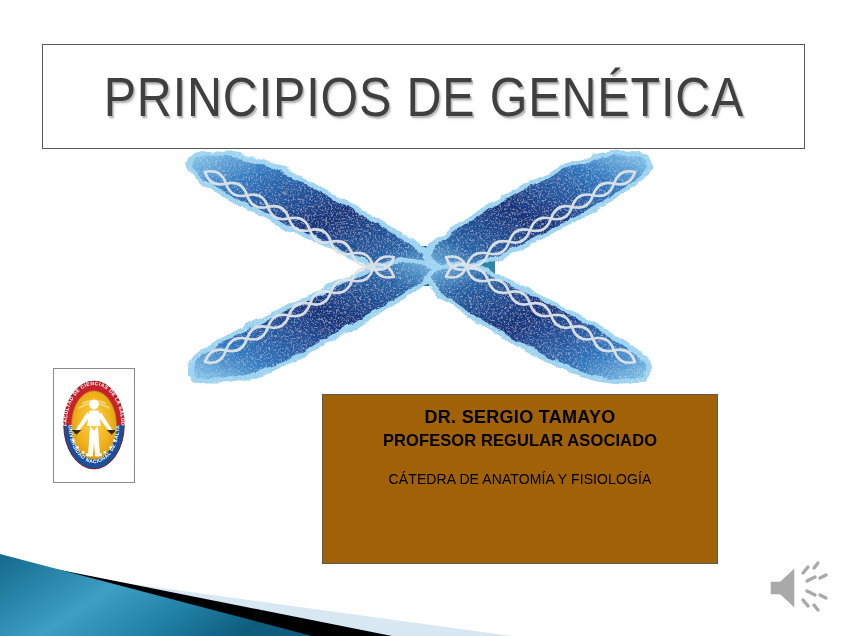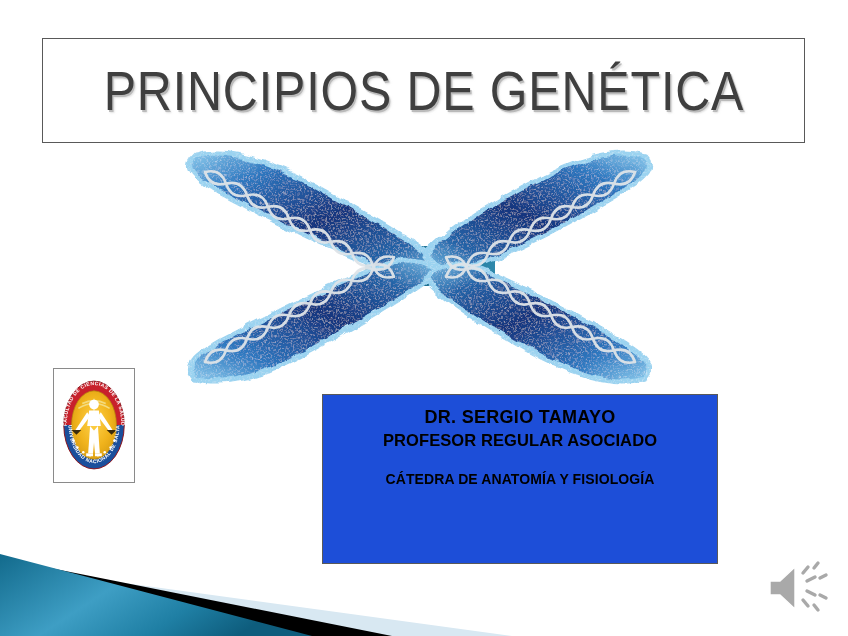--- a/index.html
+++ b/index.html
@@ -15,21 +15,21 @@
     width: 848px;
     height: 636px;
     background: #ffffff;
     overflow: hidden;
   }
 
   
   #title-box {
     position: absolute;
     left: 42px;
-    top: 38px;
+    top: 44px;
     width: 763px;
     height: 105px;
     border: 1.5px solid #595959;
     background: #ffffff;
     box-sizing: border-box;
     display: flex;
     align-items: center;
     justify-content: center;
   }
   #title-text {
@@ -68,21 +68,21 @@
   #seal-box svg { display: block; width: 100%; height: 100%; }
 
   
   #info-box {
     position: absolute;
     left: 322px;
     top: 394px;
     width: 396px;
     height: 170px;
     border: 1.5px solid #595959;
-    background: #1d4ed8;
+    background: #a16207;
     box-sizing: border-box;
     text-align: center;
     padding-top: 11px;
   }
   #info-box .l1 {
     font-size: 18px;
     font-weight: bold;
     color: #000000;
     letter-spacing: 0.3px;
     line-height: 23px;
@@ -91,21 +91,21 @@
     font-size: 16.5px;
     font-weight: bold;
     color: #000000;
     letter-spacing: 0.1px;
     line-height: 22px;
     text-align: center;
   }
   #info-box .gap { height: 18px; }
   #info-box .l3 {
     font-size: 14px;
-    font-weight: bold;
+    font-weight: normal;
     color: #000000;
     letter-spacing: 0.1px;
     line-height: 20px;
   }
 
   
   #deco { position: absolute; left: 0; bottom: 0; width: 848px; height: 120px; }
   #deco svg { display: block; width: 100%; height: 100%; }
 
   

